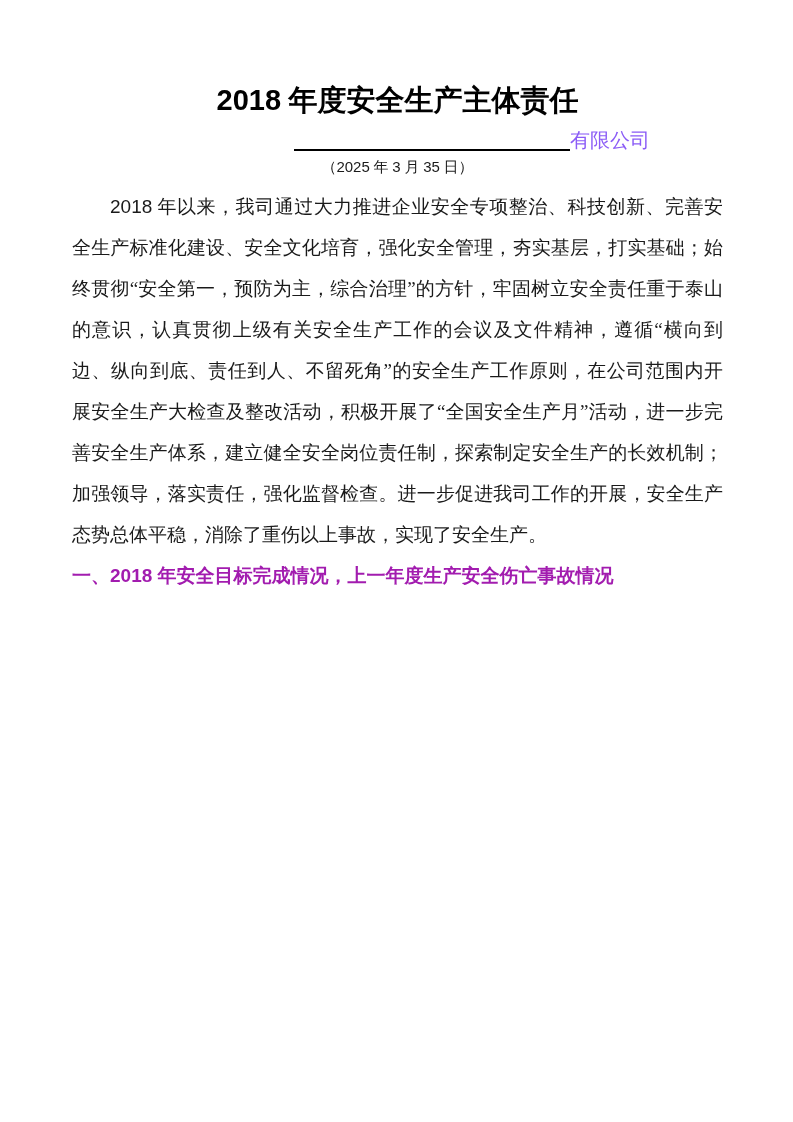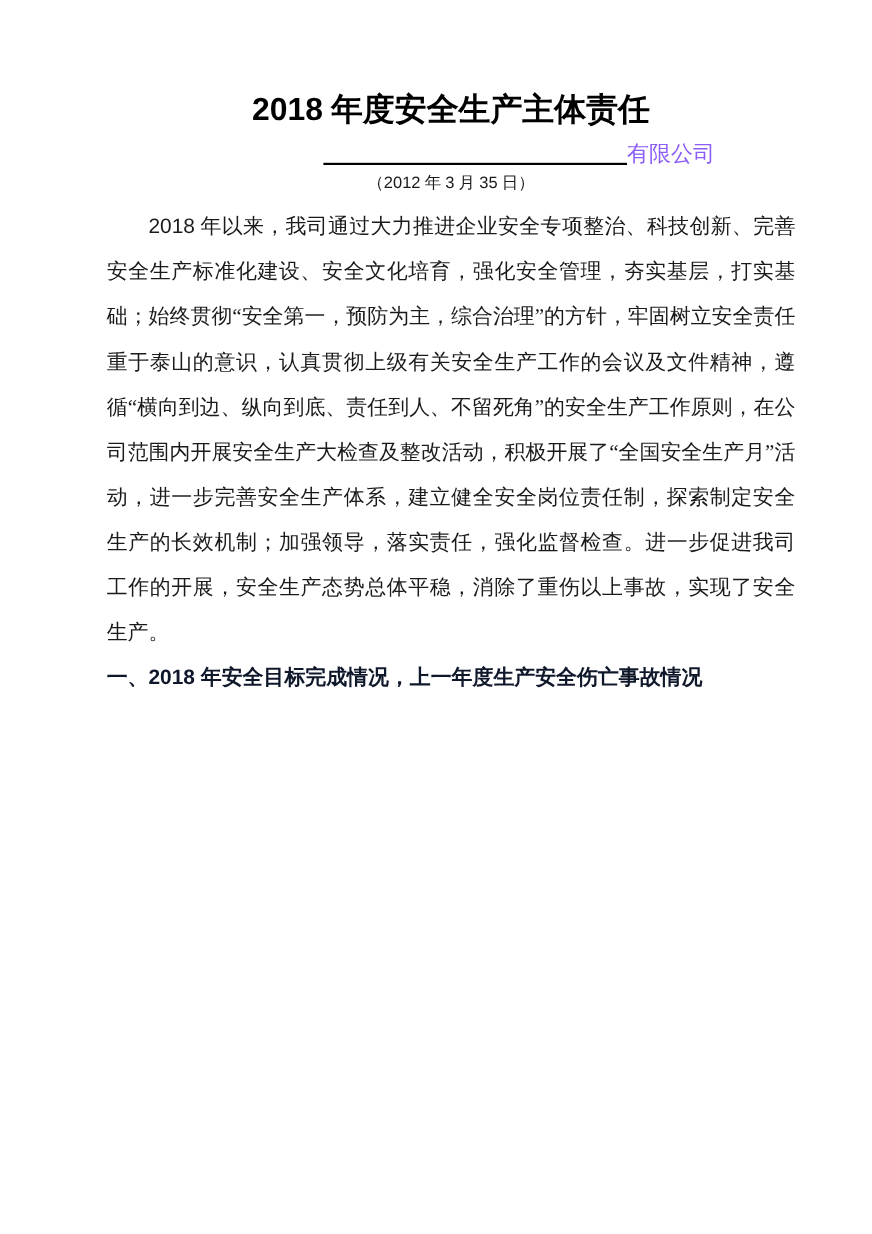--- a/index.html
+++ b/index.html
@@ -5,21 +5,21 @@
   html, body { margin: 0; padding: 0; background: #ffffff; }
   .page {
     position: relative;
     width: 793px;
     height: 1098px;
     background: #ffffff;
     overflow: hidden;
     font-family: "Liberation Serif", serif;
     color: #1a1a1a;
     box-sizing: border-box;
-    padding: 76px 70px 0 97px;
+    padding: 76px 70px 0 72px;
     border-radius: 18px;
   }
   .doc-title {
     text-align: center;
     color: #000000;
     font-weight: bold;
     font-size: 29px;
     line-height: 48px;
     margin: 0;
   }
@@ -56,37 +56,37 @@
     text-justify: inter-character;
   }
   .body-text p {
     margin: 0;
     text-indent: 2em;
   }
   .body-text p.heading {
     text-indent: 0;
     font-family: "Liberation Sans", sans-serif;
     font-weight: bold;
-    color: #0f172a;
+    color: #a21caf;
   }
   .num {
     font-family: "Liberation Sans", sans-serif;
   }
 </style>
 </head>
 <body>
 
 <div class="page">
 
   <div class="doc-title">
     <div class="t1"><span class="num">2018</span> 年度安全生产主体责任</div>
   </div>
 
   <div class="sig-row"><span class="sig-line"></span><span>有限公司</span></div>
 
-  <div class="date-row">（<span class="num">2012</span> 年 <span class="num">3</span> 月 <span class="num">35</span> 日）</div>
+  <div class="date-row">（<span class="num">2025</span> 年 <span class="num">3</span> 月 <span class="num">35</span> 日）</div>
 
   <div class="body-text">
     <p><span class="num">2018</span> 年以来，我司通过大力推进企业安全专项整治、科技创新、完善安全生产标准化建设、安全文化培育，强化安全管理，夯实基层，打实基础；始终贯彻“安全第一，预防为主，综合治理”的方针，牢固树立安全责任重于泰山的意识，认真贯彻上级有关安全生产工作的会议及文件精神，遵循“横向到边、纵向到底、责任到人、不留死角”的安全生产工作原则，在公司范围内开展安全生产大检查及整改活动，积极开展了“全国安全生产月”活动，进一步完善安全生产体系，建立健全安全岗位责任制，探索制定安全生产的长效机制；加强领导，落实责任，强化监督检查。进一步促进我司工作的开展，安全生产态势总体平稳，消除了重伤以上事故，实现了安全生产。</p>
     <p class="heading">一、<span class="num">2018</span> 年安全目标完成情况，上一年度生产安全伤亡事故情况</p>
   </div>
 
 </div>
 
 </body></html>

